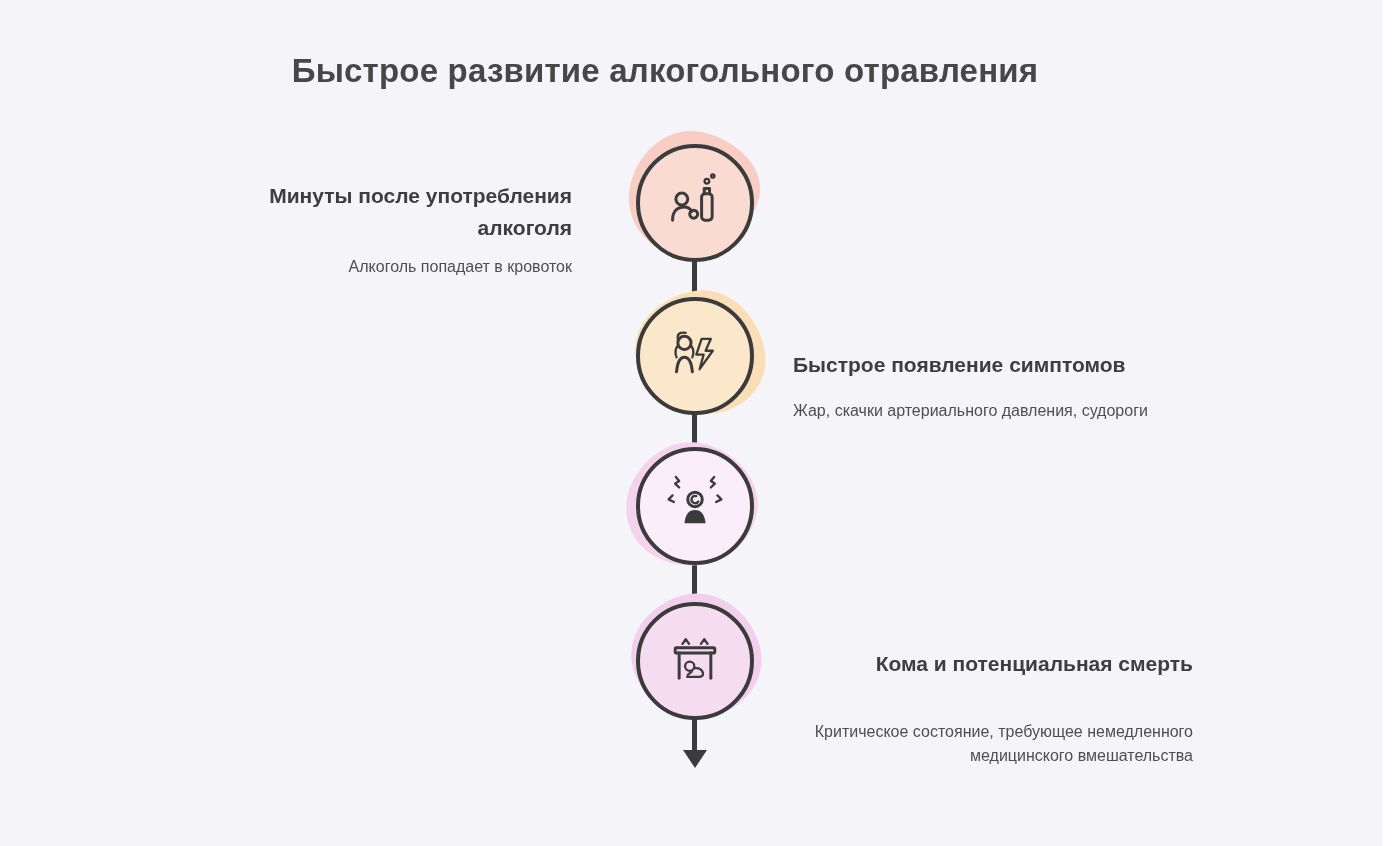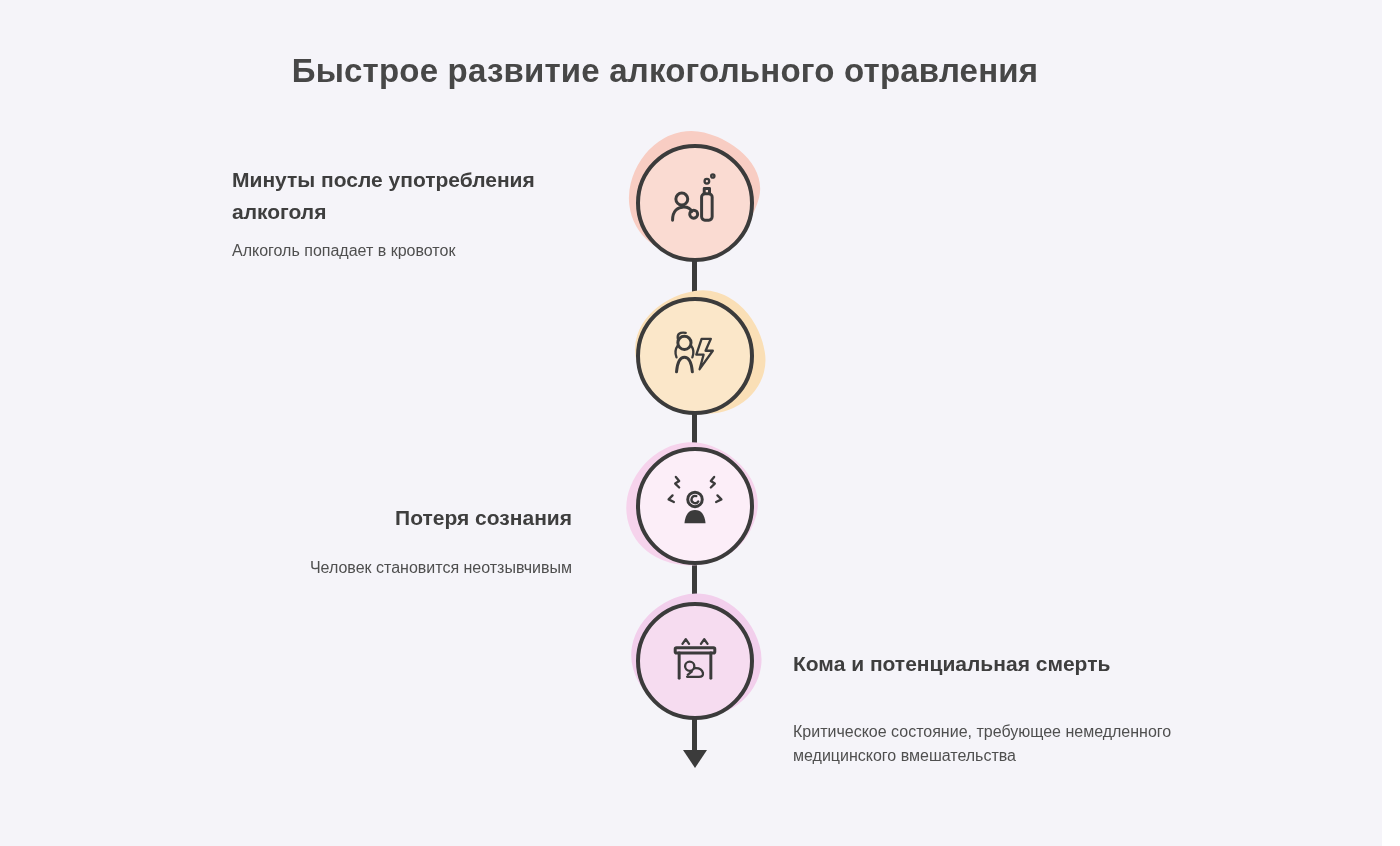--- a/index.html
+++ b/index.html
@@ -88,27 +88,27 @@
     font-weight:700;
     color:#3e3e3e;
     line-height:1.5;
   }
   .step-text .step-desc{
     font-size:16px;
     font-weight:400;
     color:var(--text);
     line-height:1.5;
   }
-  .text1{right:810px;top:164px;width:340px;}
+  .text1{right:810px;top:180px;width:340px;text-align:right;}
   .text1 .step-desc{margin-top:12px;}
   .text2{left:793px;top:349px;width:420px;text-align:left;}
   .text2 .step-desc{margin-top:18px;}
   .text3{right:810px;top:502px;width:430px;text-align:right;}
   .text3 .step-desc{margin-top:22px;}
-  .text4{left:793px;top:648px;width:400px;text-align:left;}
+  .text4{left:793px;top:648px;width:400px;text-align:right;}
   .text4 .step-desc{margin-top:40px;}
 </style>
 </head>
 <body>
 
 <div class="canvas" style="background-color: rgb(245, 244, 249);">
 
   <h1 class="main-title">Быстрое развитие алкогольного отравления</h1>
 
   <div class="spine"></div>
@@ -172,24 +172,24 @@
         <polyline class="icon-stroke-thin" points="59,24 64,17 69,24"></polyline>
       </svg>
     </div>
   </div>
 
   <div class="step-text text1">
     <div class="step-title">Минуты после употребления алкоголя</div>
     <div class="step-desc">Алкоголь попадает в кровоток</div>
   </div>
 
+  <div class="step-text text2">
+    <div class="step-title">Быстрое появление симптомов</div>
+    <div class="step-desc">Жар, скачки артериального давления, судороги</div>
+  </div>
 
-  <div class="step-text text3">
-    <div class="step-title">Потеря сознания</div>
-    <div class="step-desc">Человек становится неотзывчивым</div>
-  </div>
 
   <div class="step-text text4">
     <div class="step-title">Кома и потенциальная смерть</div>
     <div class="step-desc">Критическое состояние, требующее немедленного медицинского вмешательства</div>
   </div>
 
 </div>
 
 </body></html>

